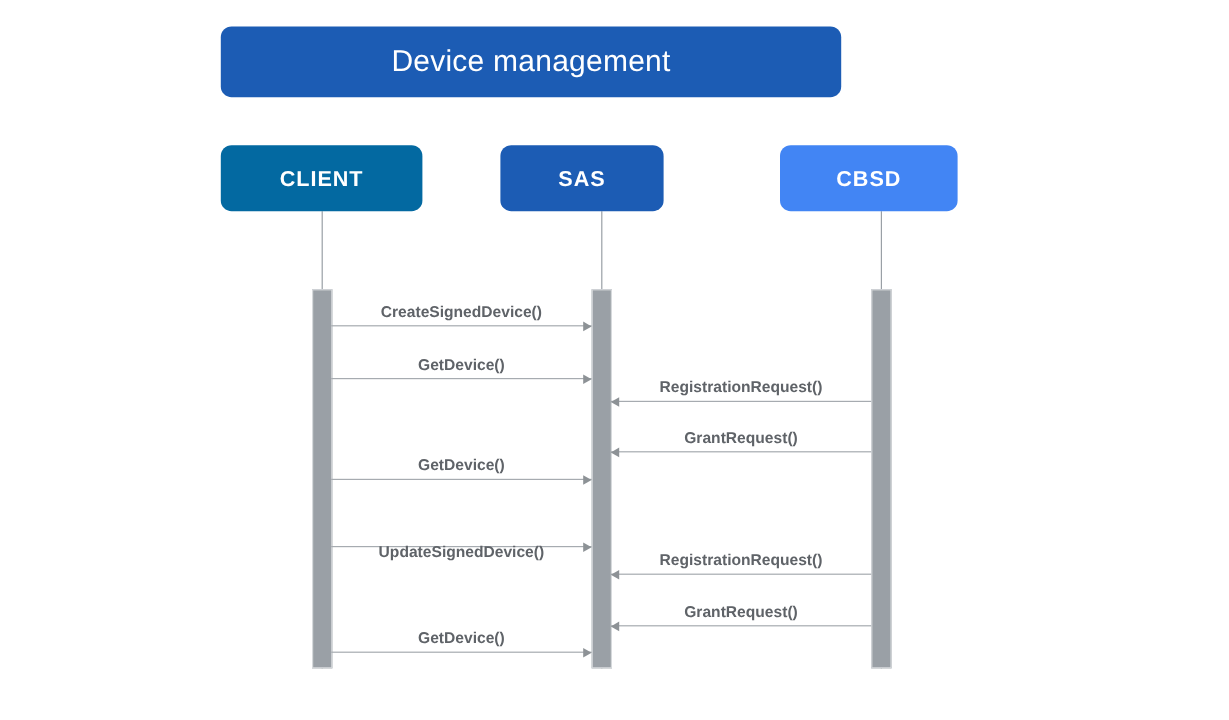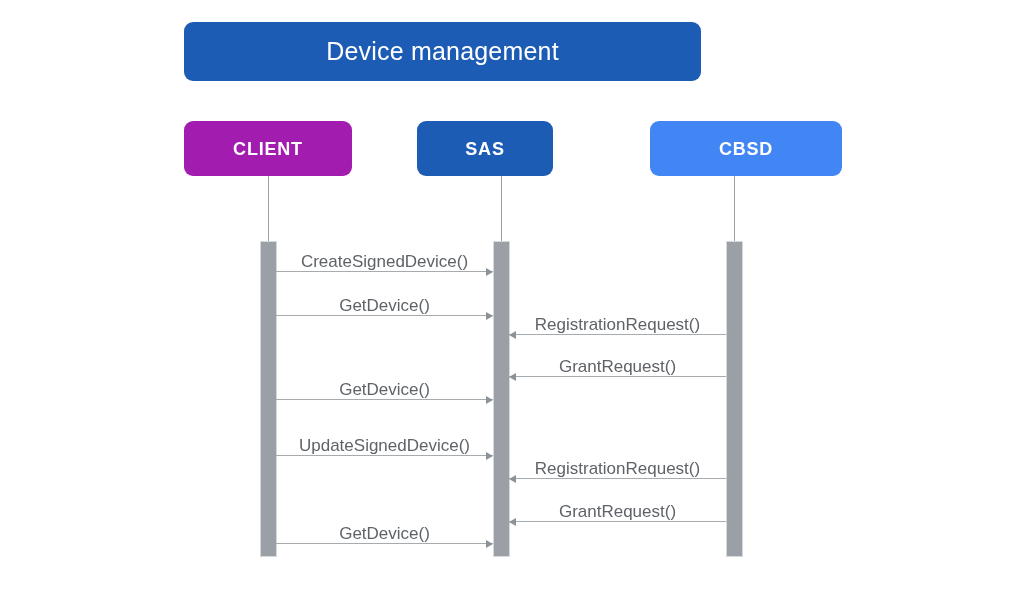--- a/index.html
+++ b/index.html
@@ -93,22 +93,22 @@
   }
   .arrow-head.right {
     border-left: 7px solid #8d9296;
   }
   .arrow-head.left {
     border-right: 7px solid #8d9296;
   }
   .msg-label {
     position: absolute;
     color: #5f6368;
-    font-size: 17px;
-    font-weight: 400;
+    font-size: 13px;
+    font-weight: 700;
     white-space: nowrap;
     text-align: center;
     line-height: 1;
   }
 </style>
 </head>
 <body>
 
 <div id="diagram">
 
@@ -116,27 +116,27 @@
     <span class="title-text">Device management</span>
   </div>
 
   <div id="lifelines">
       <div class="lifeline" style="left: 268px; top: 176px; height: 381px;"></div>
       <div class="lifeline" style="left: 501px; top: 176px; height: 381px;"></div>
       <div class="lifeline" style="left: 734px; top: 176px; height: 381px;"></div>
     </div>
 
   <div id="participants">
-      <div class="participant" style="left: 184px; top: 121px; width: 168px; background: #a21caf;">
+      <div class="participant" style="left: 184px; top: 121px; width: 168px; background: #0369a1;">
         <span class="p-label">CLIENT</span>
       </div>
       <div class="participant" style="left: 417px; top: 121px; width: 136px; background: rgb(28, 92, 180);">
         <span class="p-label">SAS</span>
       </div>
-      <div class="participant" style="left: 650px; top: 121px; width: 192px; background: rgb(66, 133, 244);">
+      <div class="participant" style="left: 650px; top: 121px; width: 148px; background: rgb(66, 133, 244);">
         <span class="p-label">CBSD</span>
       </div>
     </div>
 
   <div id="activations">
       <div class="activation" style="left: 260px; top: 241px; height: 316px;"></div>
       <div class="activation" style="left: 493px; top: 241px; height: 316px;"></div>
       <div class="activation" style="left: 726px; top: 241px; height: 316px;"></div>
     </div>
 
@@ -151,21 +151,21 @@
       <div class="arrow-head left" style="top: 330.5px; left: 509px;"></div>
       <div class="msg-label" style="left: 509px; width: 217px; top: 316px;">RegistrationRequest()</div>
       <div class="message" style="left: 509px; top: 376px; width: 217px;"></div>
       <div class="arrow-head left" style="top: 372.5px; left: 509px;"></div>
       <div class="msg-label" style="left: 509px; width: 217px; top: 358px;">GrantRequest()</div>
       <div class="message" style="left: 276px; top: 399px; width: 217px;"></div>
       <div class="arrow-head right" style="top: 395.5px; left: 486px;"></div>
       <div class="msg-label" style="left: 276px; width: 217px; top: 381px;">GetDevice()</div>
       <div class="message" style="left: 276px; top: 455px; width: 217px;"></div>
       <div class="arrow-head right" style="top: 451.5px; left: 486px;"></div>
-      <div class="msg-label" style="left: 276px; width: 217px; top: 437px;">UpdateSignedDevice()</div>
+      <div class="msg-label" style="left: 276px; width: 217px; top: 453px;">UpdateSignedDevice()</div>
       <div class="message" style="left: 509px; top: 478px; width: 217px;"></div>
       <div class="arrow-head left" style="top: 474.5px; left: 509px;"></div>
       <div class="msg-label" style="left: 509px; width: 217px; top: 460px;">RegistrationRequest()</div>
       <div class="message" style="left: 509px; top: 521px; width: 217px;"></div>
       <div class="arrow-head left" style="top: 517.5px; left: 509px;"></div>
       <div class="msg-label" style="left: 509px; width: 217px; top: 503px;">GrantRequest()</div>
       <div class="message" style="left: 276px; top: 543px; width: 217px;"></div>
       <div class="arrow-head right" style="top: 539.5px; left: 486px;"></div>
       <div class="msg-label" style="left: 276px; width: 217px; top: 525px;">GetDevice()</div>
     </div>

